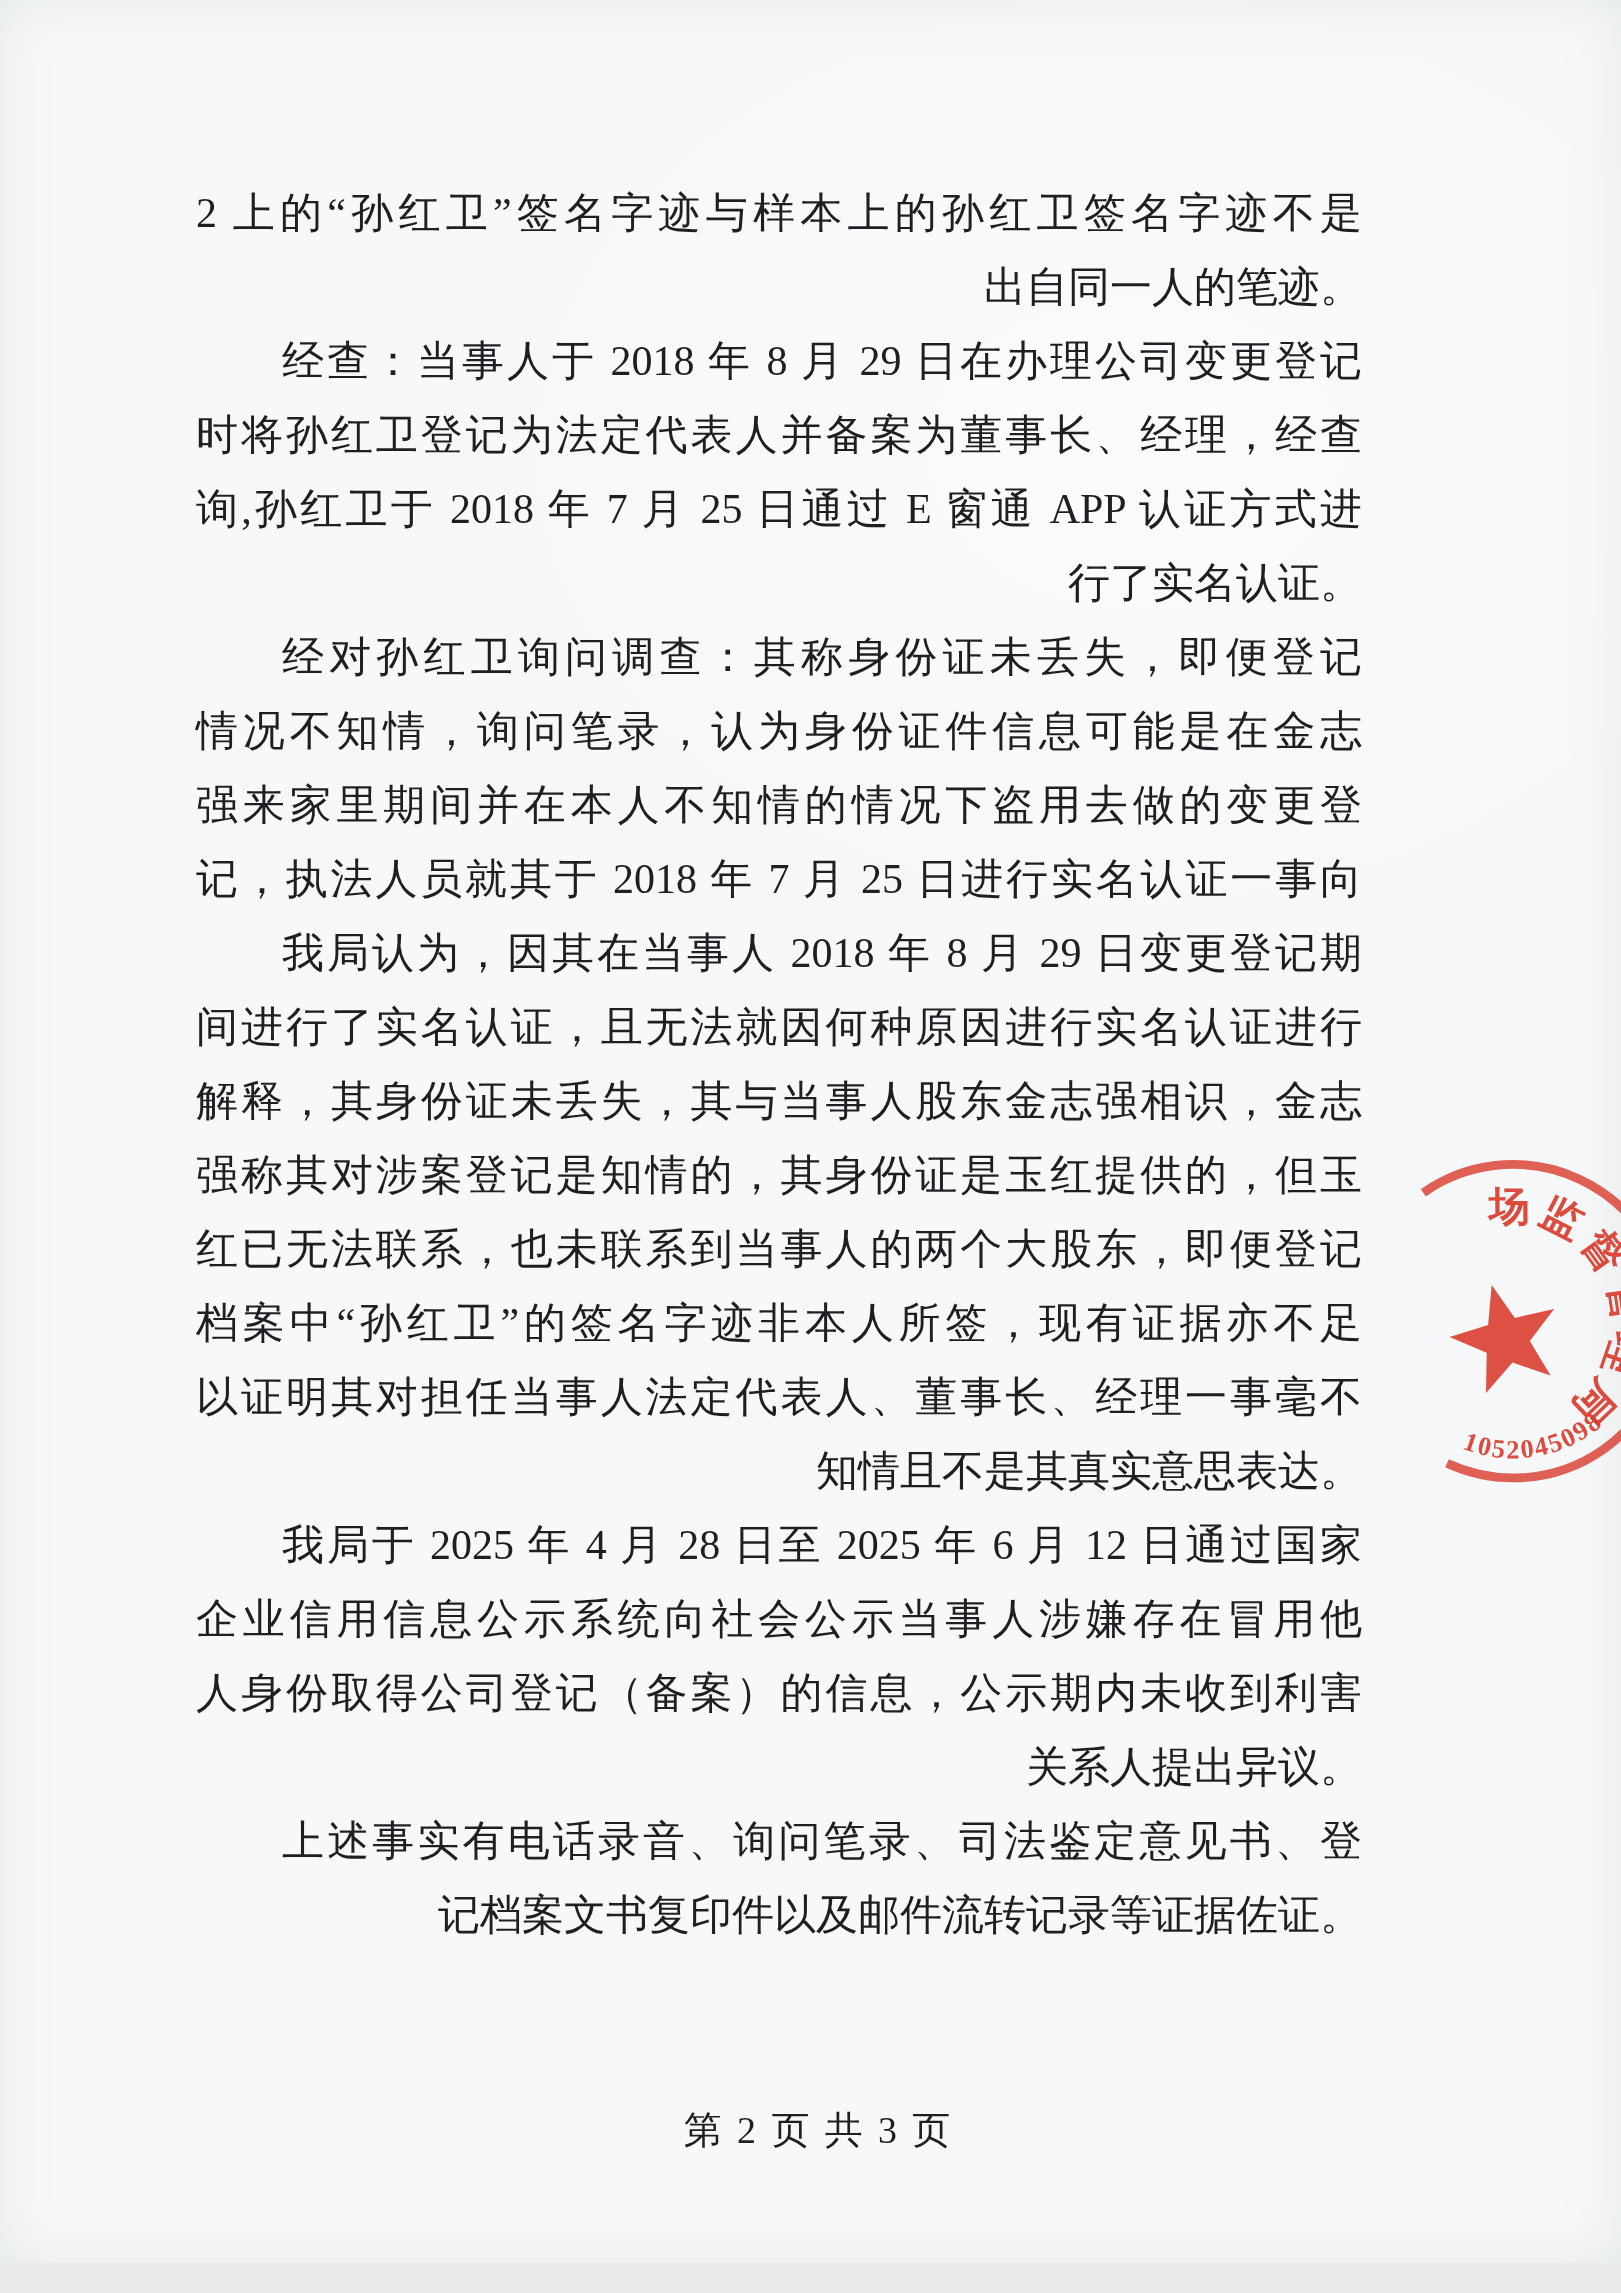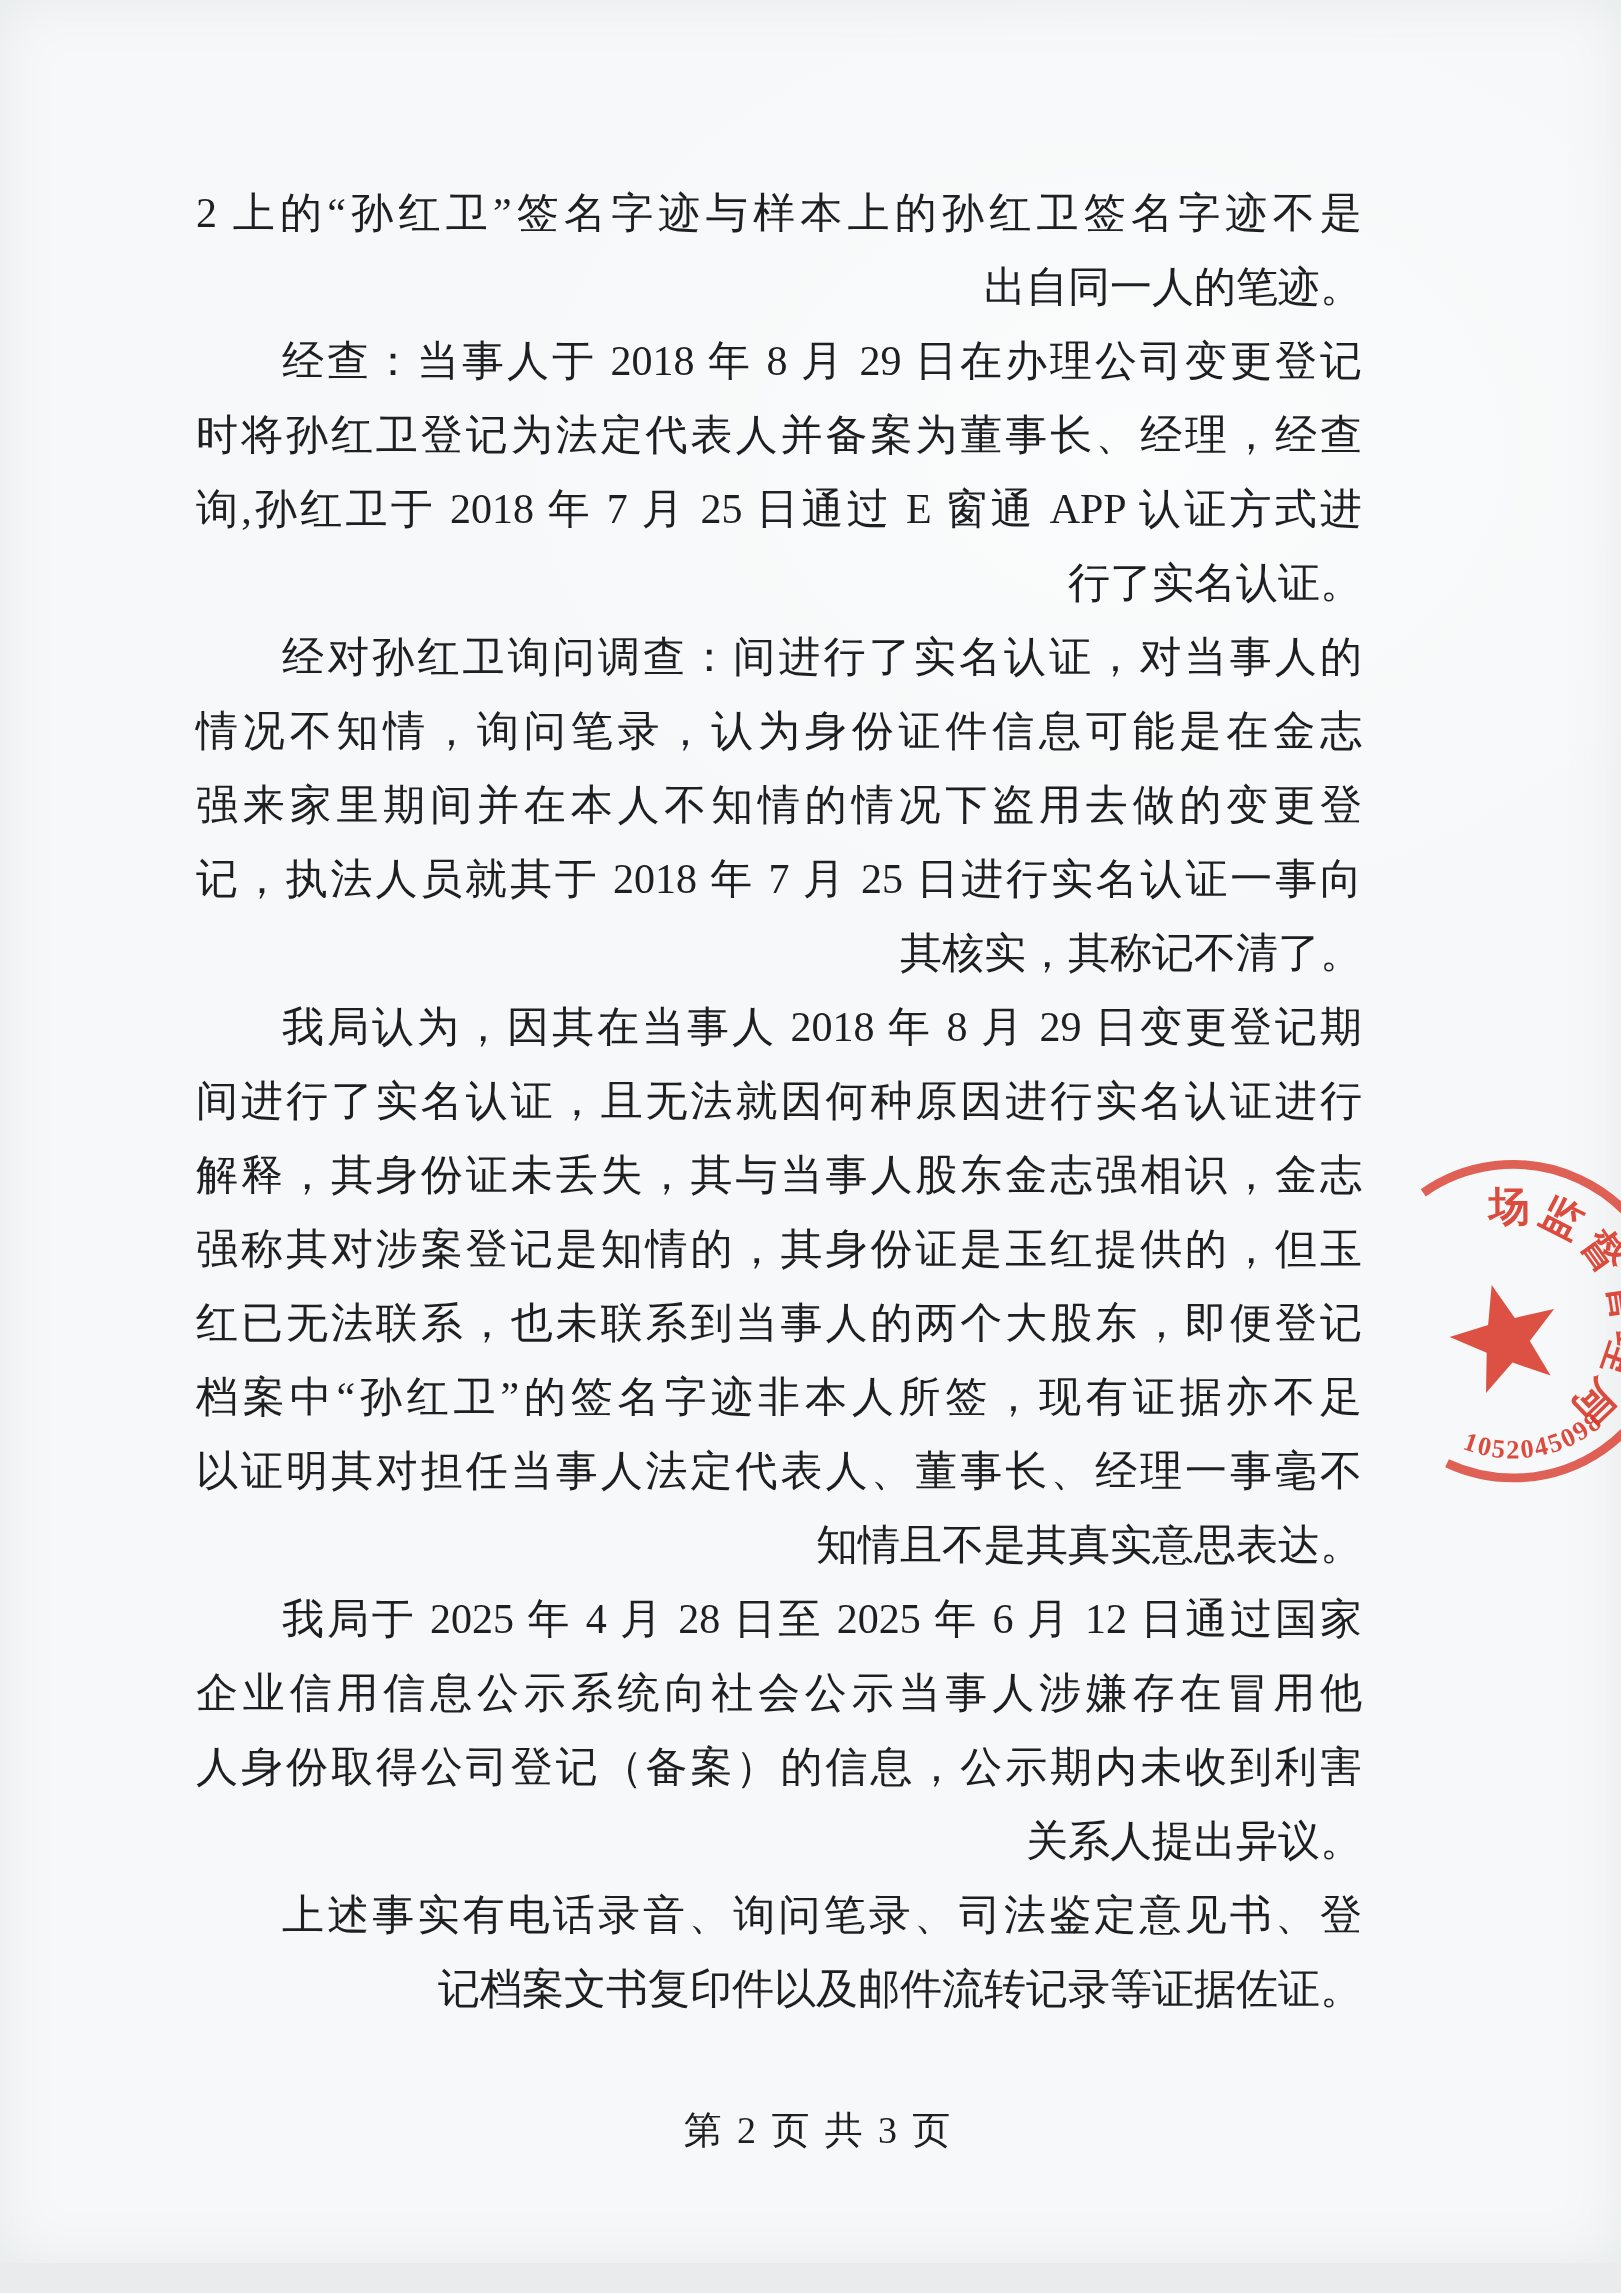--- a/index.html
+++ b/index.html
@@ -100,25 +100,24 @@
 
 <div class="page" style="--ink: #1d1f22; --seal: #d9392a; background-image: radial-gradient(1176px 882px at 70% 20%, rgba(255, 255, 255, 0.55), rgba(255, 255, 255, 0) 60%), linear-gradient(rgb(246, 248, 249) 0%, rgb(246, 248, 249) 100%);">
 
   <div class="doc">
       <div class="line body">2 上的“孙红卫”签名字迹与样本上的孙红卫签名字迹不是</div>
       <div class="line last">出自同一人的笔迹。</div>
       <div class="line start">经查：当事人于 2018 年 8 月 29 日在办理公司变更登记</div>
       <div class="line body">时将孙红卫登记为法定代表人并备案为董事长、经理，经查</div>
       <div class="line body">询,孙红卫于 2018 年 7 月 25 日通过 E 窗通 APP 认证方式进</div>
       <div class="line last">行了实名认证。</div>
-      <div class="line start">经对孙红卫询问调查：间进行了实名认证，对当事人的</div>
+      <div class="line start">经对孙红卫询问调查：其称身份证未丢失，即便登记</div>
       <div class="line body">情况不知情，询问笔录，认为身份证件信息可能是在金志</div>
       <div class="line body">强来家里期间并在本人不知情的情况下盗用去做的变更登</div>
       <div class="line body">记，执法人员就其于 2018 年 7 月 25 日进行实名认证一事向</div>
-      <div class="line last">其核实，其称记不清了。</div>
       <div class="line start">我局认为，因其在当事人 2018 年 8 月 29 日变更登记期</div>
       <div class="line body">间进行了实名认证，且无法就因何种原因进行实名认证进行</div>
       <div class="line body">解释，其身份证未丢失，其与当事人股东金志强相识，金志</div>
       <div class="line body">强称其对涉案登记是知情的，其身份证是玉红提供的，但玉</div>
       <div class="line body">红已无法联系，也未联系到当事人的两个大股东，即便登记</div>
       <div class="line body">档案中“孙红卫”的签名字迹非本人所签，现有证据亦不足</div>
       <div class="line body">以证明其对担任当事人法定代表人、董事长、经理一事毫不</div>
       <div class="line last">知情且不是其真实意思表达。</div>
       <div class="line start">我局于 2025 年 4 月 28 日至 2025 年 6 月 12 日通过国家</div>
       <div class="line body">企业信用信息公示系统向社会公示当事人涉嫌存在冒用他</div>

